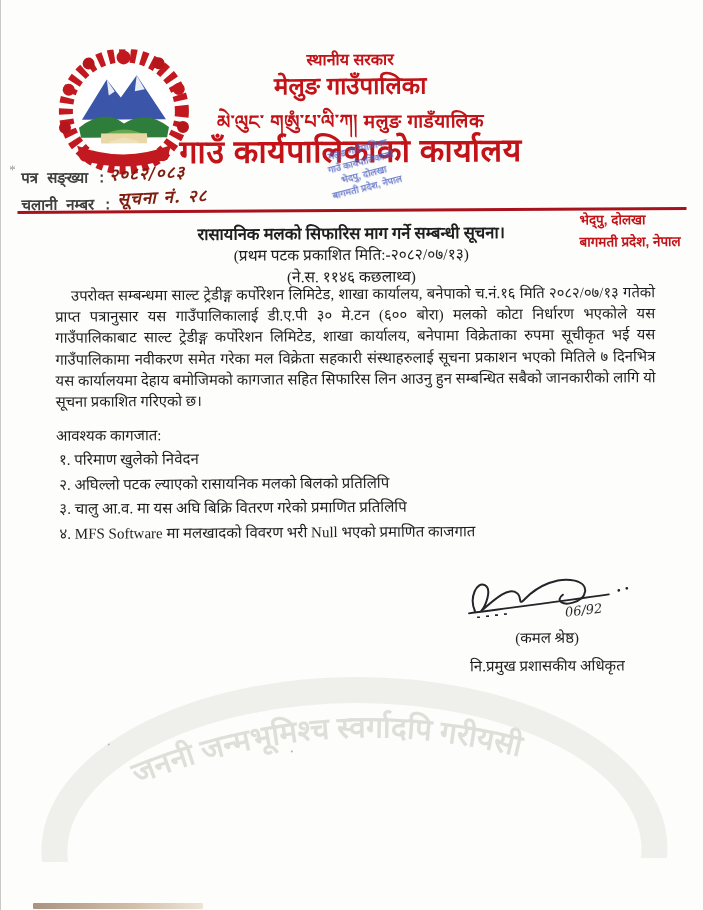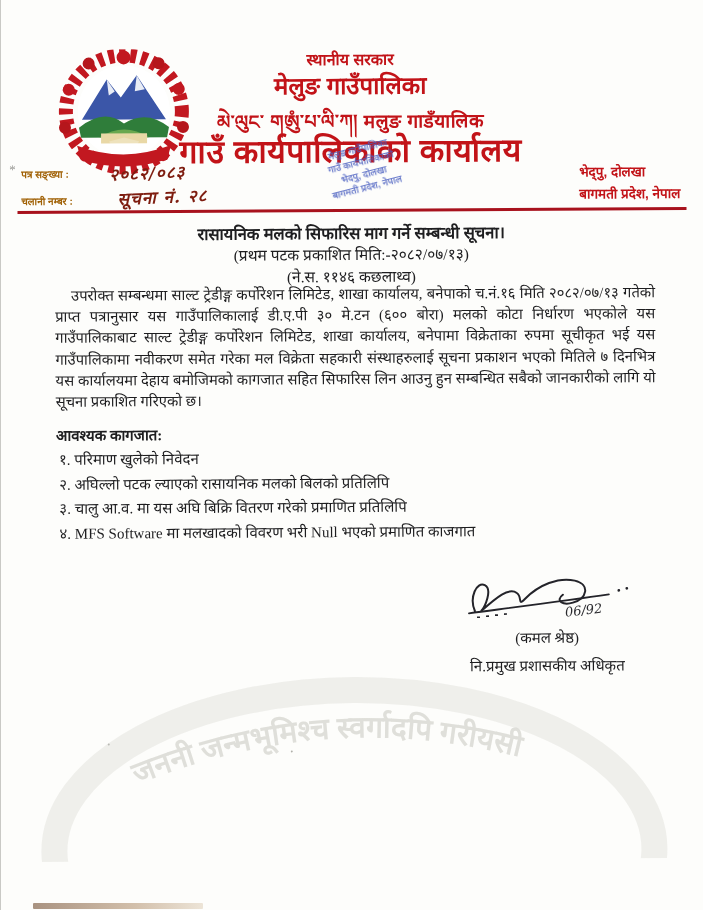--- a/index.html
+++ b/index.html
@@ -26,40 +26,40 @@
   
   .stamp{
     position:absolute;left:288px;top:142px;width:150px;
     transform:rotate(-14deg);
     color:#4a5fc0;opacity:.8;
     font-family:"Liberation Sans",sans-serif;
     font-size:9.5px;font-weight:700;text-align:center;line-height:13px;
     filter:blur(.3px);
   }
   
-  .meta-label{position:absolute;color:#a16207;font-family:Liberation Sans, sans-serif;font-size:10px;font-weight:700;}
+  .meta-label{position:absolute;color:#404040;font-family:Liberation Mono, monospace;font-size:15px;font-weight:700;}
   .hand{
     color:#7e1d10;
     font-size:17px;font-style:italic;font-weight:600;
     font-family:"DejaVu Serif",serif;letter-spacing:1px;
     transform:rotate(-2deg);display:inline-block;
   }
-  .addr{position:absolute;right:22px;text-align:left;color:#c21318;font-family:"Liberation Sans",sans-serif;font-size:13.5px;font-weight:700;line-height:22px;}
+  .addr{position:absolute;right:22px;text-align:left;color:#c21318;font-family:"Liberation Sans",sans-serif;font-size:13.5px;font-weight:700;line-height:22px;margin-top:48px;}
   .rule{position:absolute;left:18px;right:16px;top:209px;height:3px;background:#a8121d;}
   
   .subject{position:absolute;left:0;right:0;text-align:center;}
   .subj-title{top:221px;font-size:16.5px;font-weight:700;}
   .subj-pub{top:243px;font-size:15.5px;}
   .subj-ns{top:265px;font-size:15.5px;}
   
   .body-par{
     position:absolute;left:55px;right:48px;top:284px;
     font-size:14.8px;line-height:21.2px;text-align:justify;text-indent:16px;
   }
-  .docs-head{position:absolute;left:55px;top:423px;font-size:15px;font-weight:700;}
+  .docs-head{position:absolute;left:55px;top:423px;font-size:15px;font-weight:400;}
   .doc-list{position:absolute;left:58px;top:446px;right:60px;list-style:none;margin:0;padding:0;}
   .doc-list li{font-size:15px;line-height:24.5px;margin-bottom:0;}
   
   .sig-block{position:absolute;left:420px;top:568px;width:250px;text-align:center;}
   .sig-svg{display:block;margin:0 auto;}
   .sig-date{position:absolute;left:118px;top:36px;font-family:"DejaVu Serif",serif;font-style:italic;font-size:13px;color:#2a2a2e;transform:rotate(-6deg);}
   .sig-name{margin-top:2px;font-size:15px;}
   .sig-title{margin-top:8px;font-size:15px;}
   
   .wm{position:absolute;left:0;top:640px;width:703px;height:220px;pointer-events:none;}

